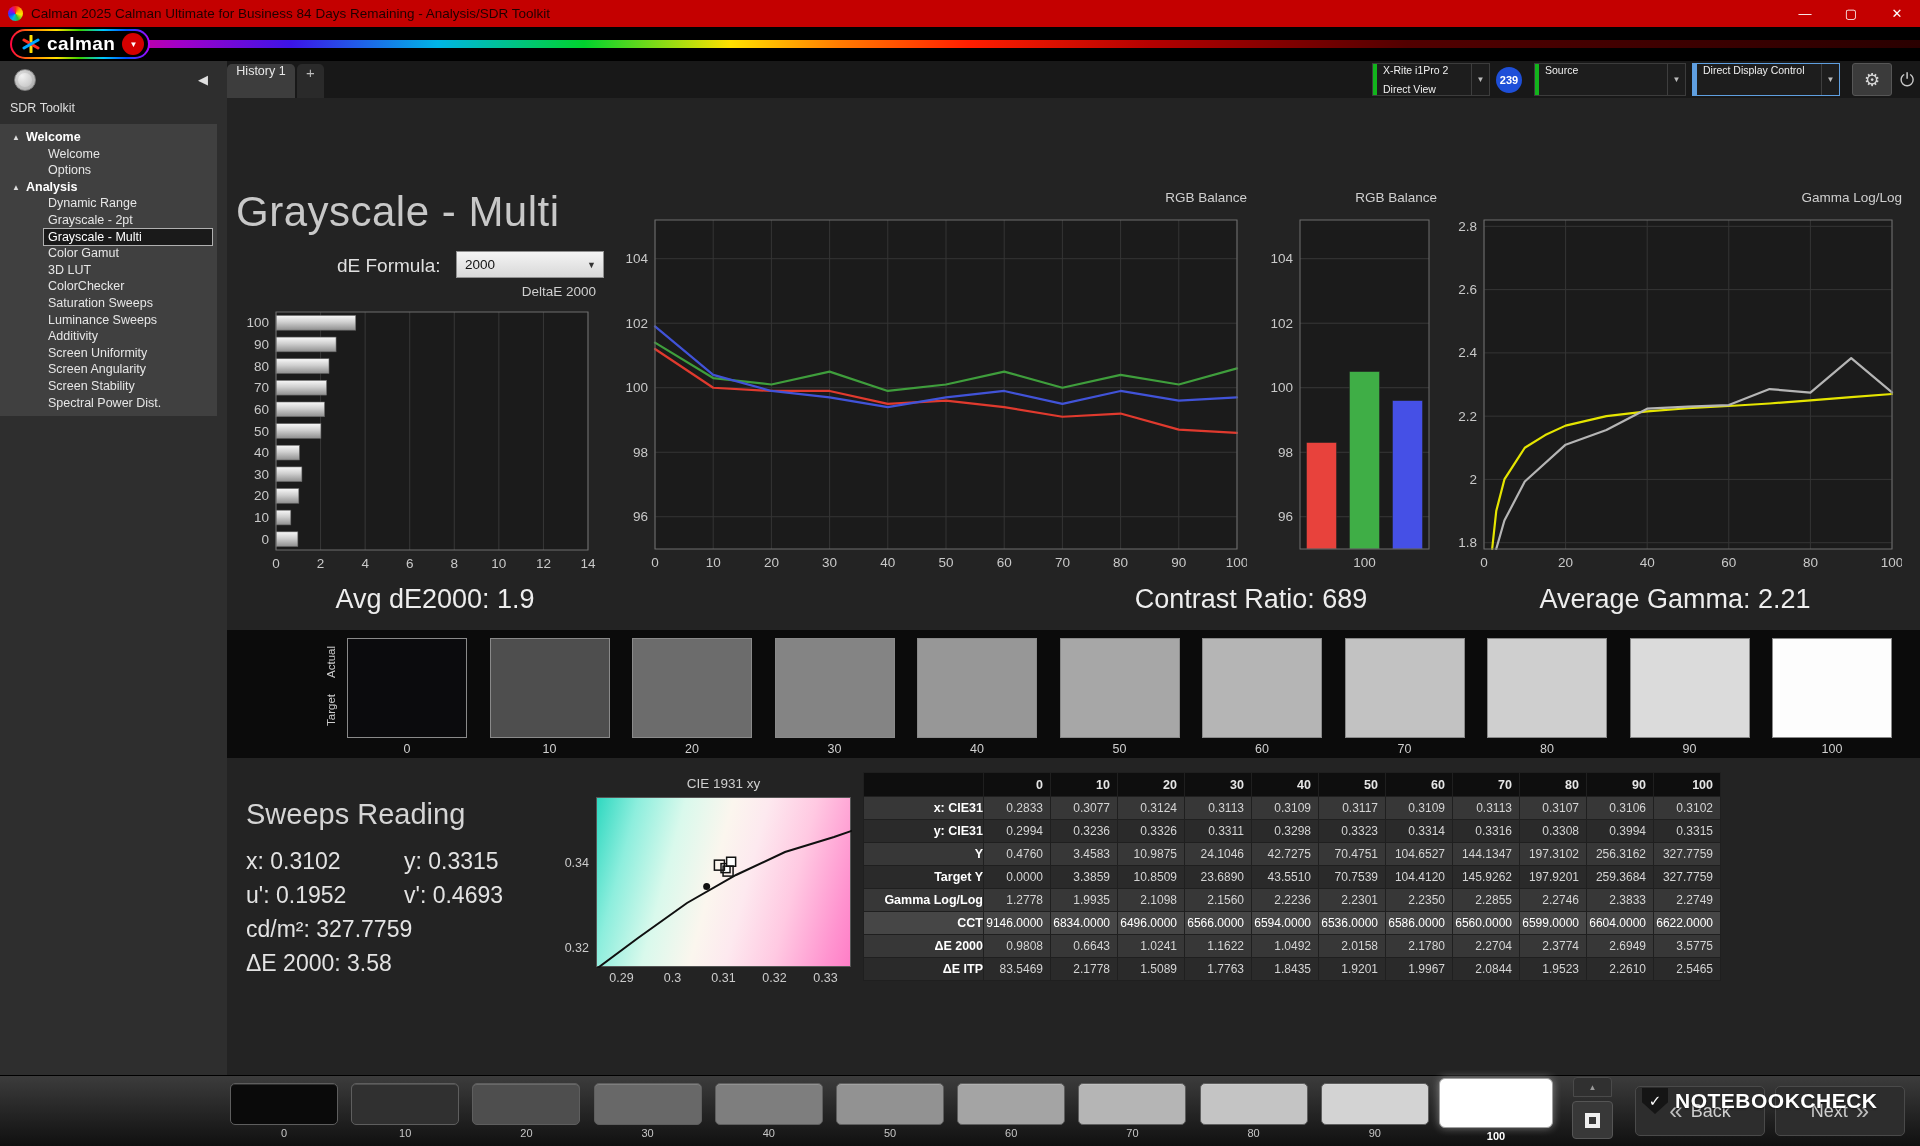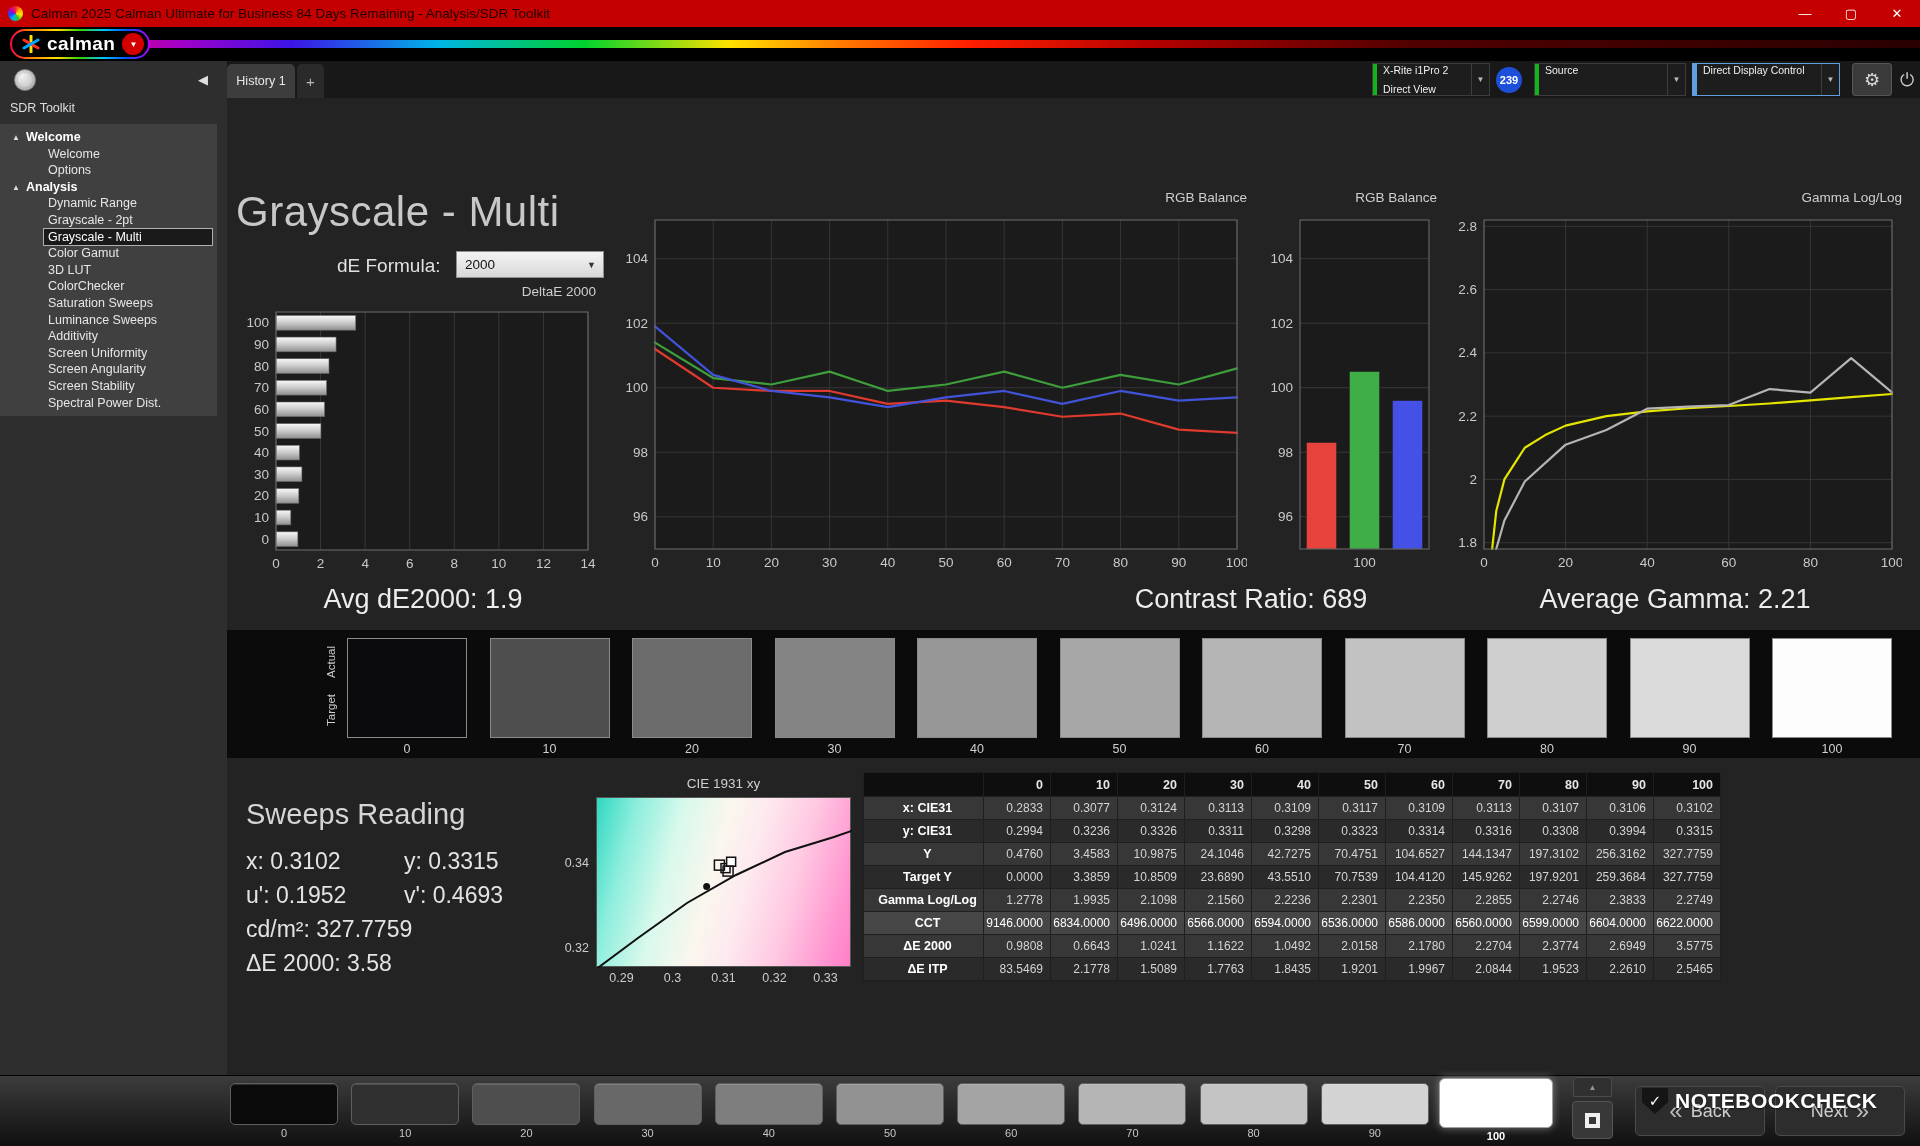--- a/index.html
+++ b/index.html
@@ -27,21 +27,21 @@
     background:linear-gradient(90deg,#ff0040,#ff8c00,#ffe000,#35d000,#00c8ff,#0050ff,#b400ff)}
   .logo-inner{background:#000;border-radius:14px;height:100%;display:flex;align-items:center;
               gap:7px;padding:0 4px 0 10px}
   .logo-text{color:#fff;font-size:19px;font-weight:bold;letter-spacing:.5px}
   .logo-drop{width:22px;height:22px;border-radius:50%;background:#d40000;display:flex;
              align-items:center;justify-content:center;color:#fff;font-size:8px}
 
   
   .tab-band{position:absolute;left:227px;top:61px;width:1693px;height:37px;background:#181818}
   .tab{position:absolute;top:3px;height:34px;background:#3d3d3d;border-radius:5px 5px 0 0;
-       display:flex;align-items:center;justify-content:center;font-size:12.5px;color:#e8e8e8}
+       display:flex;align-items:flex-start;justify-content:center;font-size:12.5px;color:#e8e8e8}
   .tab.add{background:#2a2a2a;color:#bbb;font-size:15px}
   .dd{position:absolute;top:2px;height:33px;background:#1d1d1d;border:1px solid #3c3c3c;
       display:flex;align-items:stretch;font-size:10.5px;color:#f0f0f0}
   .dd .bar{width:4px;background:#12b41c}
   .dd .bar.blue{background:#5f9fe0}
   .dd .dd-body{flex:1;display:flex;flex-direction:column;justify-content:space-between;padding:0 6px;line-height:12px}
   .dd .dd-arrow{width:18px;border-left:1px solid #3e3e3e;display:flex;align-items:center;
                 justify-content:center;color:#bbb;font-size:8px}
   .badge{position:absolute;top:6px;width:26px;height:26px;border-radius:50%;background:#1e4fd8;
          color:#fff;font-size:11px;font-weight:bold;display:flex;align-items:center;justify-content:center}
@@ -100,21 +100,21 @@
   .cie-yticks{position:absolute;left:326px;top:732px;width:40px;height:170px}
   .cie-yticks span{position:absolute;right:4px;font-size:12.5px;color:#ccc}
   .cie-xticks{position:absolute;left:369px;top:873px;width:255px;height:16px}
   .cie-xticks span{position:absolute;width:40px;text-align:center;font-size:12.5px;color:#ccc}
 
   
   #data-table{position:absolute;left:636px;top:674px;border-collapse:collapse;background:#2b2b2b}
   #data-table th,#data-table td{border:1px solid #1f1f1f}
   #data-table thead th{background:#0e0e0e;color:#e6e6e6;font-size:12.5px;height:24px;width:67px;
                        text-align:right;padding-right:7px}
-  #data-table th.rowlabel{width:120px;text-align:center;padding-left:8px;font-size:12.5px;color:#fff}
+  #data-table th.rowlabel{width:120px;text-align:right;padding-left:8px;font-size:12.5px;color:#fff}
   #data-table td{font-size:12px;color:#d4d4d4;text-align:right;padding-right:7px;height:23px}
   #data-table tr.odd{background:#373737}
   #data-table tr.even{background:#2a2a2a}
   #data-table tr.cct{background:#464646}
   #data-table tr.cct td{color:#fff}
 
   
   footer{position:absolute;left:0;top:1075px;width:1920px;height:71px;
          background:linear-gradient(#3c3c3c,#101010);border-top:1px solid #000}
   .patch-slot{position:absolute;top:0;width:108px;text-align:center}
@@ -407,21 +407,21 @@
             <line x1="44" y1="81.59615384615375" x2="452" y2="81.59615384615375" stroke="#353535"></line>
             <text x="37" y="86.09615384615375" fill="#c9c9c9" font-size="13.5" text-anchor="end">2.6</text>
             <line x1="44" y1="18.326923076923094" x2="452" y2="18.326923076923094" stroke="#353535"></line>
             <text x="37" y="22.826923076923094" fill="#c9c9c9" font-size="13.5" text-anchor="end">2.8</text>
             <polyline points="52.16,341 56.24,303.03846153846155 64.4,271.40384615384613 76.64,252.4230769230769 84.80000000000001,239.76923076923072 105.19999999999999,227.11538461538456 125.60000000000001,217.625 166.39999999999998,208.1346153846153 207.20000000000002,203.38942307692312 248,200.2259615384615 288.79999999999995,198.01153846153838 329.59999999999997,195.48076923076914 370.40000000000003,192.31730769230768 411.2,189.1538461538462 452,185.99038461538458" fill="none" stroke="#e5e500" stroke-width="2.2" stroke-linejoin="round" stroke-linecap="round"></polyline>
             <polyline points="56.24,341 64.4,312.52884615384613 84.80000000000001,273.46009615384617 125.60000000000001,236.6690384615385 166.39999999999998,222.0538461538461 207.20000000000002,200.6688461538462 248,198.61259615384608 288.79999999999995,197.06250000000003 329.59999999999997,181.08701923076924 370.40000000000003,184.53519230769228 411.2,150.1483653846153 452,184.4402884615384" fill="none" stroke="#b5b5b5" stroke-width="2.2" stroke-linejoin="round" stroke-linecap="round"></polyline>
             <rect x="44" y="12" width="408" height="329" fill="none" stroke="#6e6e6e"></rect>
           </svg></div>
     </div>
 
-    <div class="stat" style="left:6px;top:486px">Avg dE2000: 1.9</div>
+    <div class="stat" style="left:18px;top:486px">Avg dE2000: 1.9</div>
     <div class="stat" style="left:834px;top:486px">Contrast Ratio: 689</div>
     <div class="stat" style="left:1258px;top:486px">Average Gamma: 2.21</div>
 
     <div class="swatch-strip" id="swatches">
       <span class="vlabel" style="top:16px">Actual</span>
       <span class="vlabel" style="top:64px">Target</span>
     <div class="swatch-slot" style="left: 120px;">
           <div class="swatch" style="background:#0b0b0d"></div>
           <div class="swatch-label">0</div>
         </div>

